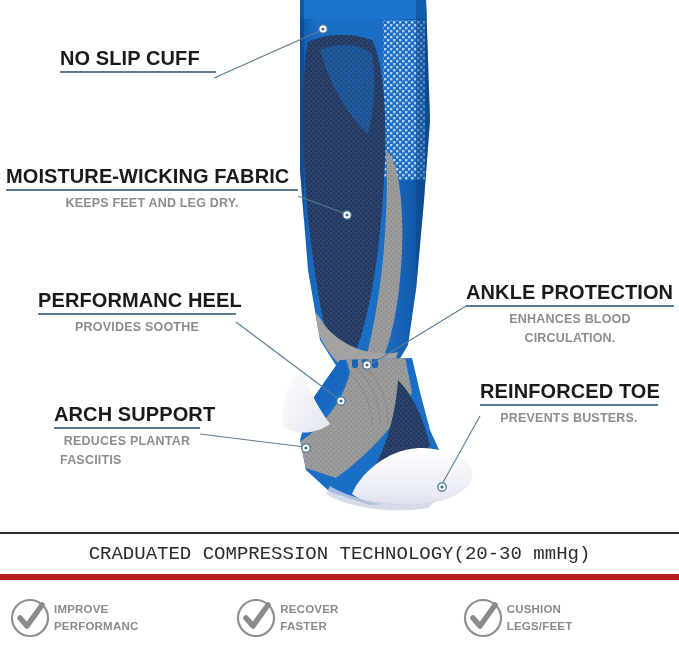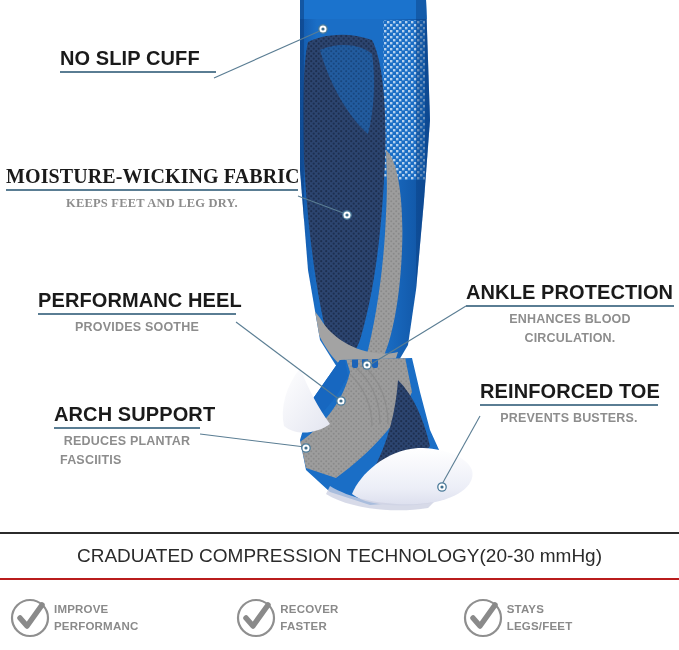--- a/index.html
+++ b/index.html
@@ -40,22 +40,23 @@
   .callout.right .title,.callout.right .sub{text-align:left;}
 
   
   #leaders{position:absolute;left:0;top:0;pointer-events:none;}
 
   
   #divider{position:absolute;left:0;top:532px;width:679px;height:2px;background:#2b2b2b;}
   #banner{
     position:absolute;left:0;top:534px;width:679px;height:46px;
     display:flex;align-items:center;justify-content:center;
-    border-bottom:2px solid #b91c1c;
+    border-bottom:6px solid #b91c1c;
     box-sizing:border-box;
+    font-family:Liberation Mono, monospace;
   }
   #banner .banner-text{
     font-size:19px;color:#2b2b2b;letter-spacing:0px;white-space:nowrap;
   }
 
   
   #features{
     position:absolute;left:0;top:586px;width:679px;height:64px;
     display:flex;align-items:center;
   }
@@ -208,21 +209,21 @@
       <circle cx="367" cy="365" r="1.6"></circle>
       <circle cx="442" cy="487" r="1.6"></circle>
     </g>
   </svg>
 
   <div class="callout center" style="left:60px;top:48px;width:156px;">
     <div class="title" style="font-size:20px;">NO SLIP CUFF</div>
     <div class="rule"></div>
   </div>
 
-  <div class="callout center" style="left:6px;top:166px;width:292px;font-family:Liberation Serif, serif;">
+  <div class="callout center" style="left:6px;top:166px;width:292px;">
     <div class="title" style="font-size:20px;">MOISTURE-WICKING FABRIC</div>
     <div class="rule"></div>
     <div class="sub">KEEPS FEET AND LEG DRY.</div>
   </div>
 
   <div class="callout center" style="left:38px;top:290px;width:198px;">
     <div class="title" style="font-size:20px;">PERFORMANC HEEL</div>
     <div class="rule"></div>
     <div class="sub">PROVIDES SOOTHE</div>
   </div>
@@ -284,20 +285,20 @@
 
 
     <div class="feature">
       <span class="check-wrap">
         <svg width="44" height="44" viewBox="0 0 44 44">
           <circle cx="22" cy="22" r="18" fill="none" stroke="#8f8f8f" stroke-width="2.2"></circle>
           <path d="M12,22 L19,30 L34,9" fill="none" stroke="#8a8a8a" stroke-width="5.5" stroke-linecap="round" stroke-linejoin="round"></path>
         </svg>
       </span>
       <span class="labels">
-        <span>STAYS</span><br>
+        <span>CUSHION</span><br>
         <span>LEGS/FEET</span>
       </span>
     </div>
 
   </div>
 
 </div>
 
 </body></html>

